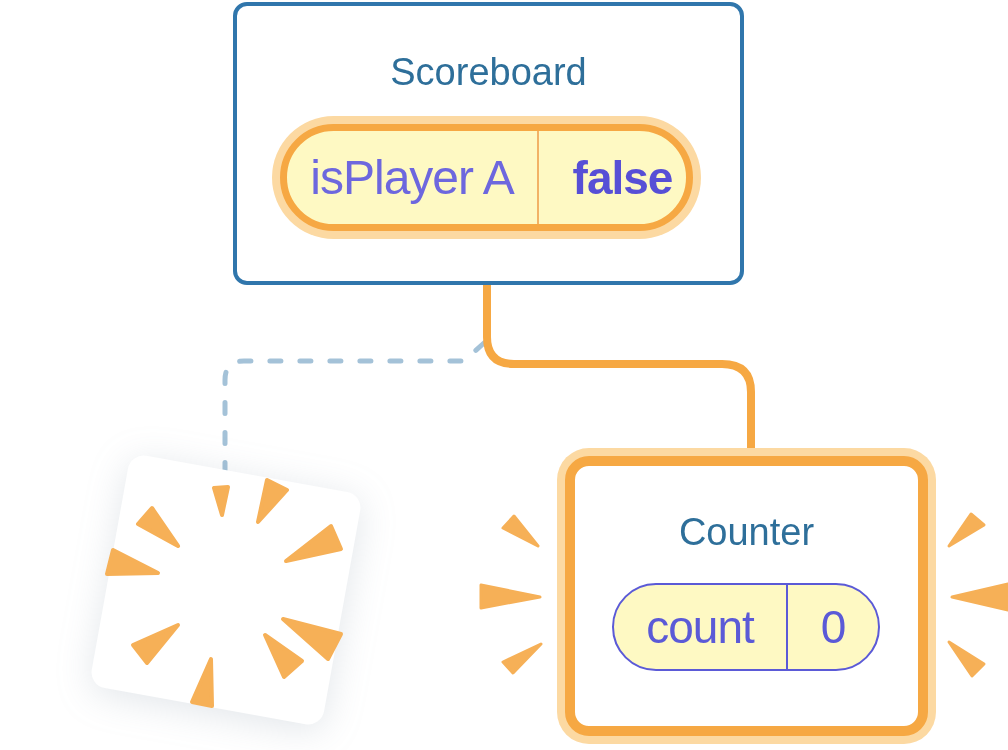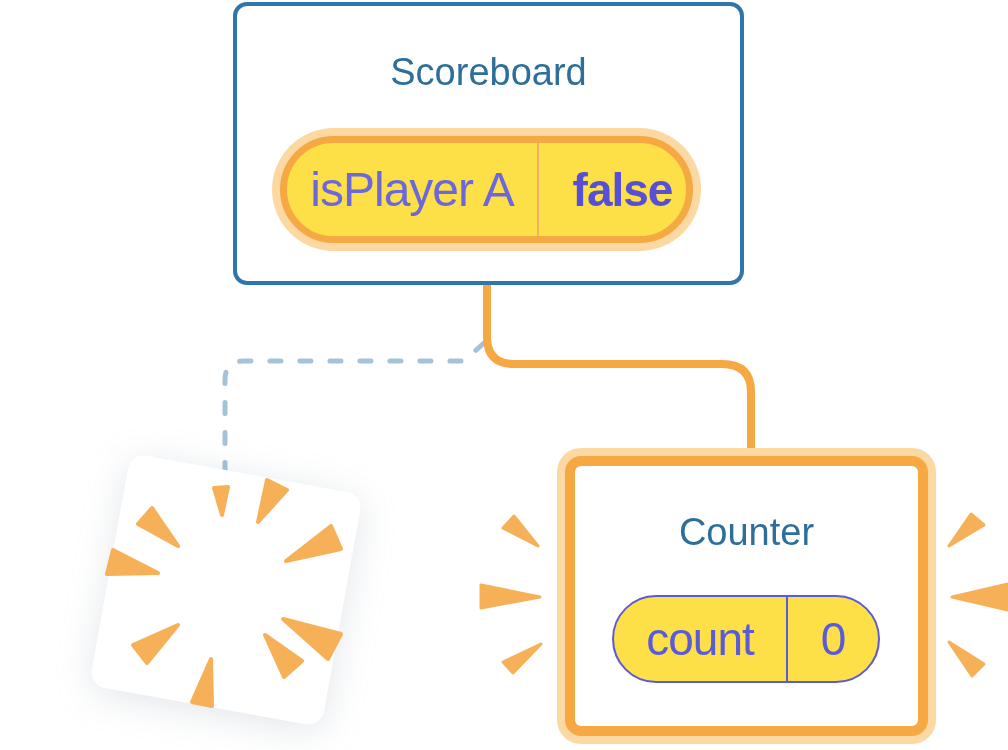--- a/index.html
+++ b/index.html
@@ -22,29 +22,29 @@
     font-family:"Liberation Sans","DejaVu Sans",sans-serif;
   }
   svg.art{position:absolute;left:0;top:0;}
   .card{position:absolute;background:#ffffff;box-sizing:border-box;text-decoration:underline;}
   .card-scoreboard{
     left:233px;top:2px;width:511px;height:283px;
     border:4px solid var(--card-border-blue);border-radius:14px;
   }
   .card-counter{
     left:565px;top:456px;width:363px;height:280px;
-    border:10px solid var(--orange);border-radius:16px;
+    border:10px solid var(--orange);border-radius:24px;
     box-shadow:0 0 0 8px var(--orange-pale);
     padding-left:12px;
   }
   .card-title{
     position:absolute;left:0;right:0;top:45px;text-align:center;
     font-size:38px;line-height:42px;font-weight:400;color:var(--title-blue);
   }
-  .pill{position:absolute;display:flex;align-items:stretch;background:#fde047;box-sizing:border-box;margin-top:12px;}
+  .pill{position:absolute;display:flex;align-items:stretch;background:#fef9c3;box-sizing:border-box;}
   .pill-scoreboard{
     left:43px;top:118px;width:413px;height:107px;
     border:7px solid var(--orange);border-radius:999px;
     box-shadow:0 0 0 8px var(--orange-pale);
   }
   .pill-counter{
     left:37px;top:117px;width:268px;height:88px;
     border:2.5px solid var(--counter-indigo);border-radius:999px;
   }
   .cell{display:flex;align-items:center;justify-content:center;letter-spacing:-1px;}

